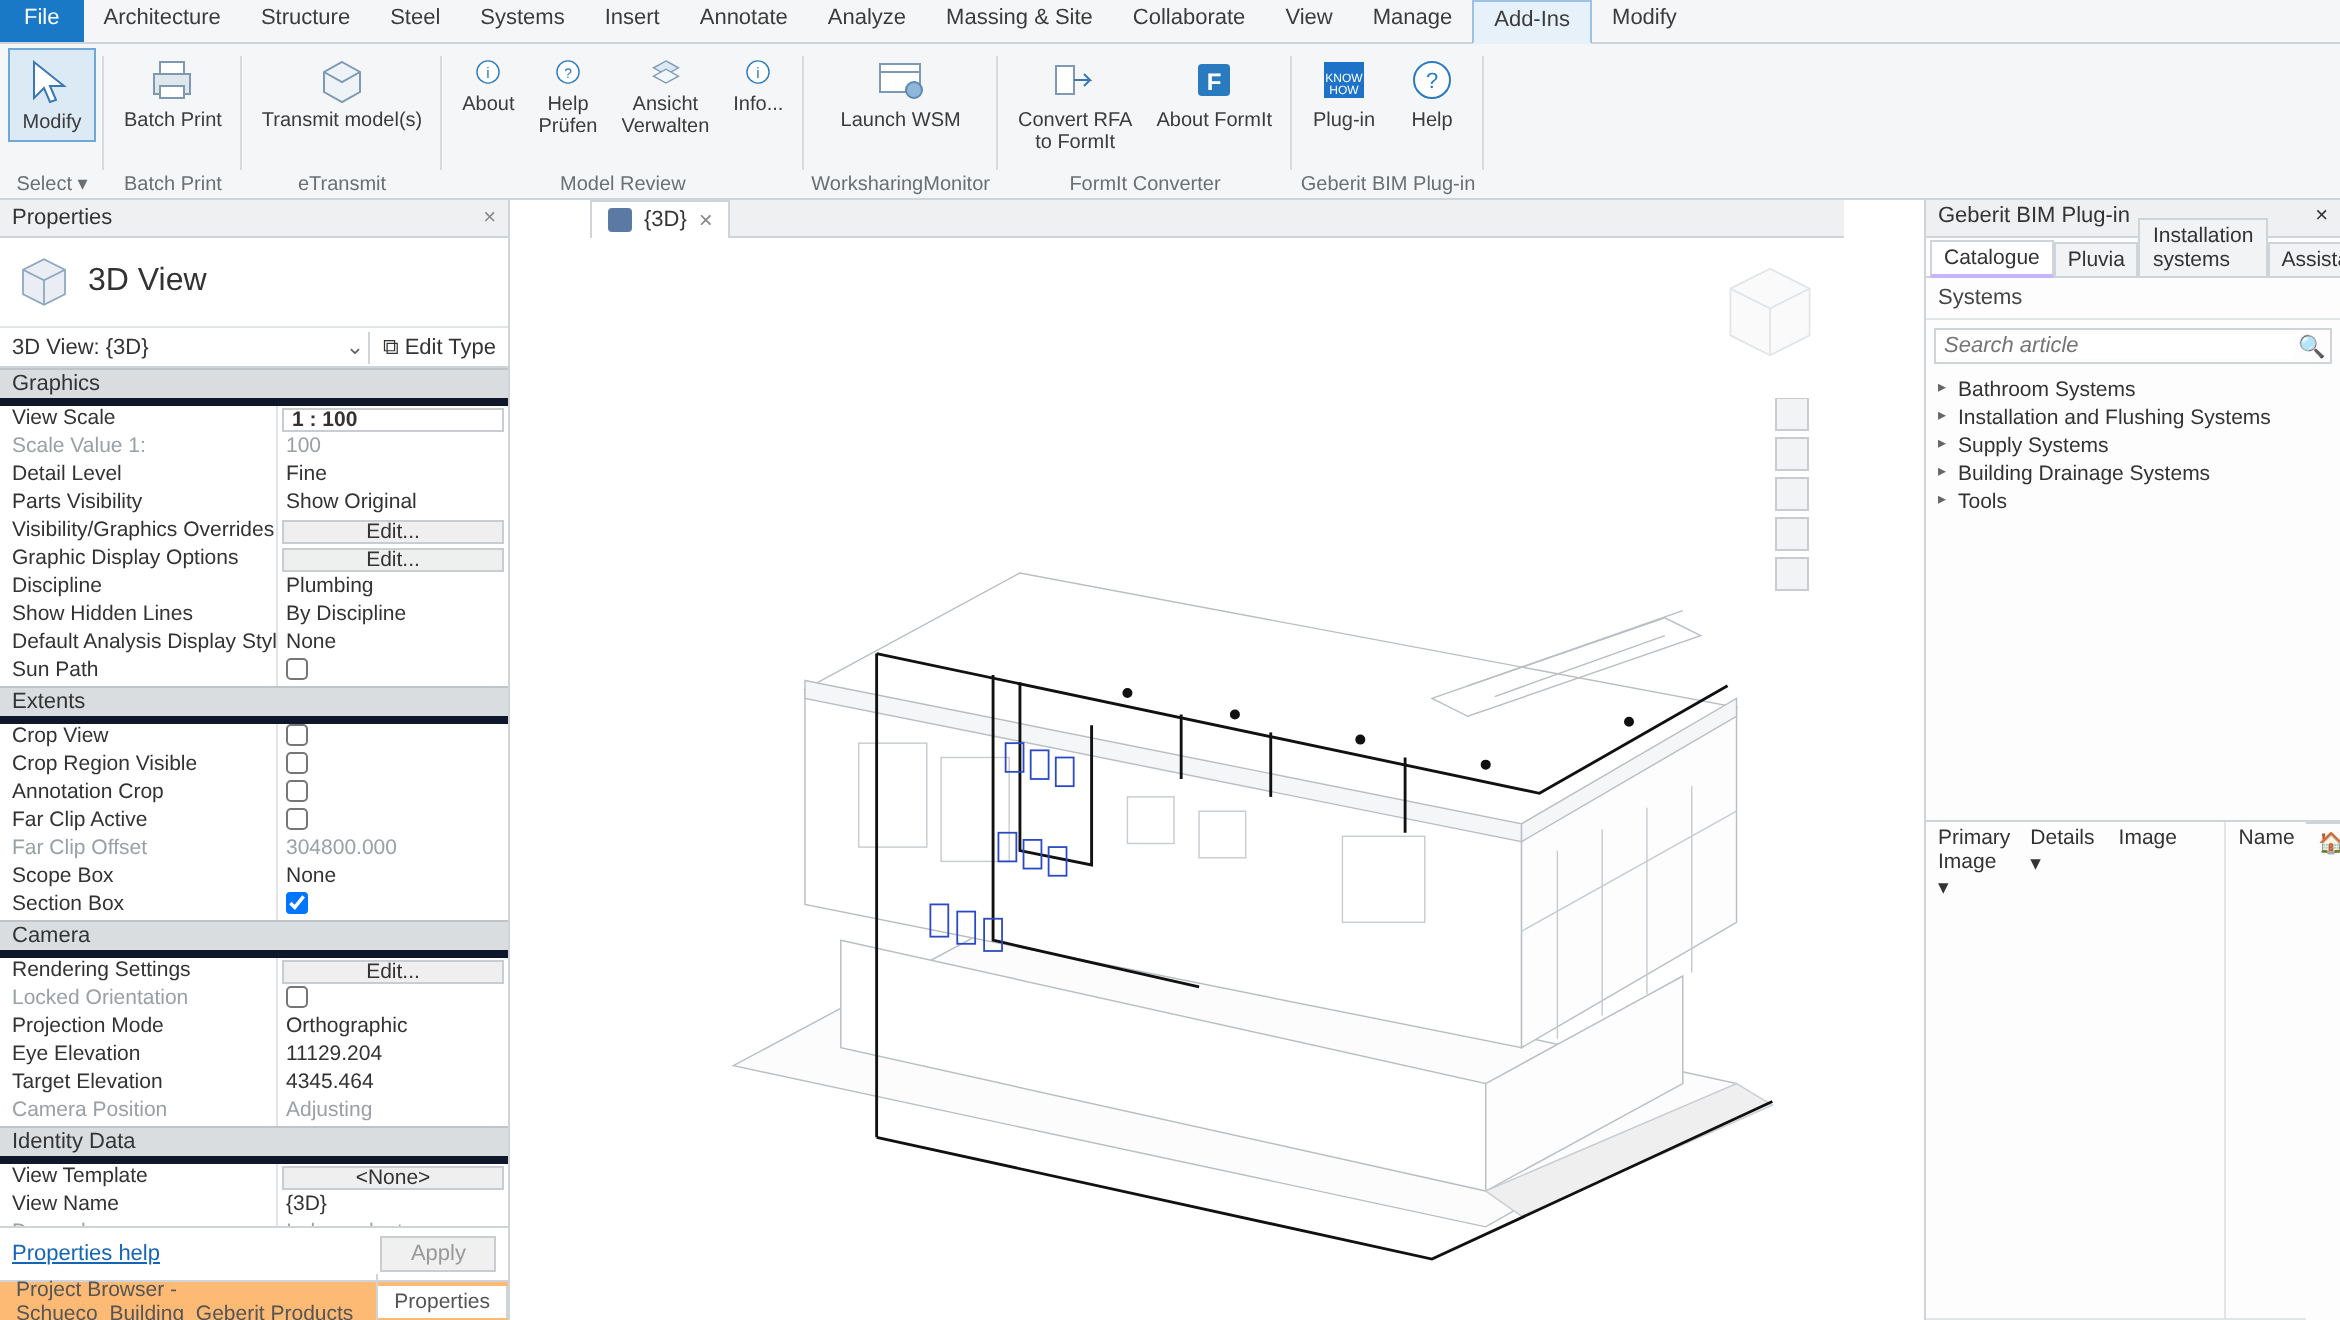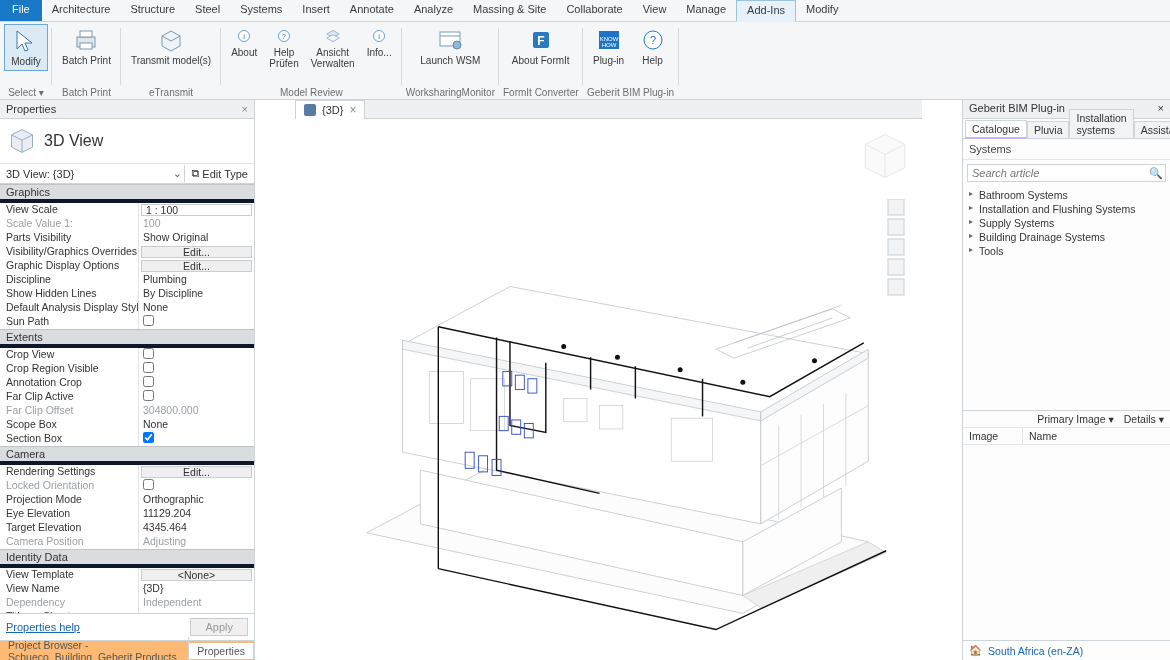--- a/index.html
+++ b/index.html
@@ -72,21 +72,21 @@
 .plugin-tabs { display: flex; border-bottom: 1px solid #cfd4d8; height: 20px; align-items: flex-end; padding-left: 2px; gap: 0; }
 .plugin-tabs .pt { font-size: 10.5px; padding: 2px 6px; border: 1px solid #cfd4d8; background: #f2f3f5; margin-bottom: -1px; }
 .plugin-tabs .pt.active { background: #fff; border-bottom: 2px solid #c4b5fd; }
 .plugin-sub { padding: 4px 6px; font-size: 11px; color: #444; border-bottom: 1px solid #e2e5e8; }
 .plugin-search { display: flex; align-items: center; border: 1px solid #cfd4d8; margin: 4px 4px; height: 18px; }
 .plugin-search input { flex: 1; border: none; outline: none; font-size: 11px; padding: 0 4px; font-style: italic; color: #888; }
 .plugin-search .mag { width: 18px; text-align: center; color: #888; }
 .plugin-tree { padding: 2px 4px; font-size: 10.5px; }
 .plugin-tree .node { padding: 1px 0 1px 12px; position: relative; }
 .plugin-tree .node::before { content: "▸"; position: absolute; left: 2px; top: 1px; font-size: 8px; color: #666; }
-.plugin-lower { border-top: 1px solid #cfd4d8; margin-top: auto; display: flex; flex-direction: column; height: 250px; }
+.plugin-lower { border-top: 1px solid #cfd4d8; margin-top: auto; display: flex; flex-direction: row; height: 250px; }
 .plugin-lower .hdr { display: flex; justify-content: flex-end; gap: 10px; padding: 2px 6px; font-size: 10.5px; border-bottom: 1px solid #e2e5e8; }
 .plugin-lower .cols { display: flex; font-size: 10.5px; border-bottom: 1px solid #e2e5e8; }
 .plugin-lower .cols div { padding: 2px 6px; }
 .plugin-lower .cols .c1 { width: 60px; border-right: 1px solid #e2e5e8; }
 .plugin-locale { height: 20px; border-top: 1px solid #cfd4d8; display: flex; align-items: center; gap: 6px; padding: 0 6px; font-size: 10.5px; color: #1565b6; }
 .plugin-locale .home { color: #3a77b5; }
 
 
 svg { display: block; }
 </style>
@@ -207,20 +207,29 @@
           <div class="lbl">Launch WSM</div>
         </div>
       </div>
       <div class="cap">WorksharingMonitor</div>
     </div>
     <div class="ribbon-group">
       <div class="btnrow">
         <div class="rbtn">
           <div class="ic">
             <svg width="26" height="24" viewBox="0 0 26 24">
+              <rect x="3" y="5" width="9" height="14" fill="#fff" stroke="#7d99b3"></rect>
+              <path d="M12 12l8 0 -3 -3 m3 3l-3 3" stroke="#3a77b5" fill="none"></path>
+            </svg>
+          </div>
+          <div class="lbl">Convert RFA<br>to FormIt</div>
+        </div>
+        <div class="rbtn">
+          <div class="ic">
+            <svg width="26" height="24" viewBox="0 0 26 24">
               <rect x="5" y="4" width="16" height="16" rx="2" fill="#2a7ac0"></rect>
               <text x="13" y="17" font-size="12" text-anchor="middle" fill="#fff" font-weight="bold">F</text>
             </svg>
           </div>
           <div class="lbl">About FormIt</div>
         </div>
       </div>
       <div class="cap">FormIt Converter</div>
     </div>
     <div class="ribbon-group">
@@ -269,25 +278,29 @@
       <div class="arrow">⌄</div>
       <div class="et">
         <span>⧉</span>
         <span>Edit Type</span>
       </div>
     </div>
     <div class="prop-grid" id="prop-grid">
         <div class="pg-cat">Graphics</div>
         <div class="pg-row">
           <div class="k">View Scale</div>
-          <div class="v" style="border: 1px solid rgb(201, 205, 209); margin: 1px 2px; height: 12px; line-height: 11px;">1 : 100</div>
+          <div class="v" style="border: 1px solid rgb(201, 205, 209); margin: 1px 2px; height: 12px; line-height: 11px; font-weight: bold;">1 : 100</div>
         </div>
         <div class="pg-row dim">
           <div class="k">Scale Value   1:</div>
           <div class="v">100</div>
+        </div>
+        <div class="pg-row">
+          <div class="k">Detail Level</div>
+          <div class="v">Fine</div>
         </div>
         <div class="pg-row">
           <div class="k">Parts Visibility</div>
           <div class="v">Show Original</div>
         </div>
         <div class="pg-row">
           <div class="k">Visibility/Graphics Overrides</div>
           <div class="v btn">Edit...</div>
         </div>
         <div class="pg-row">

